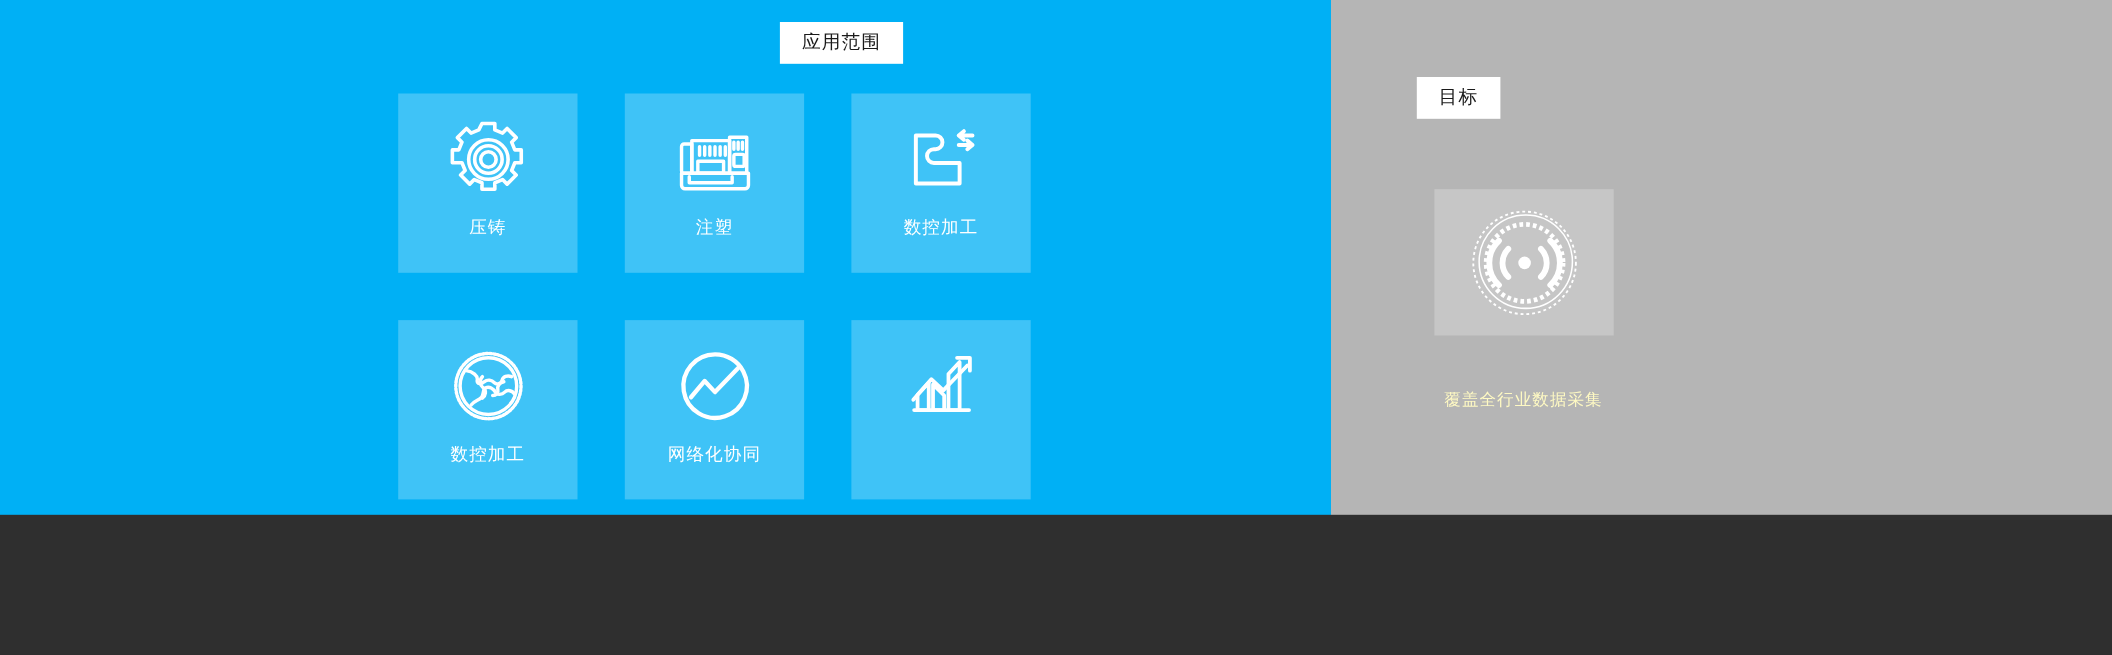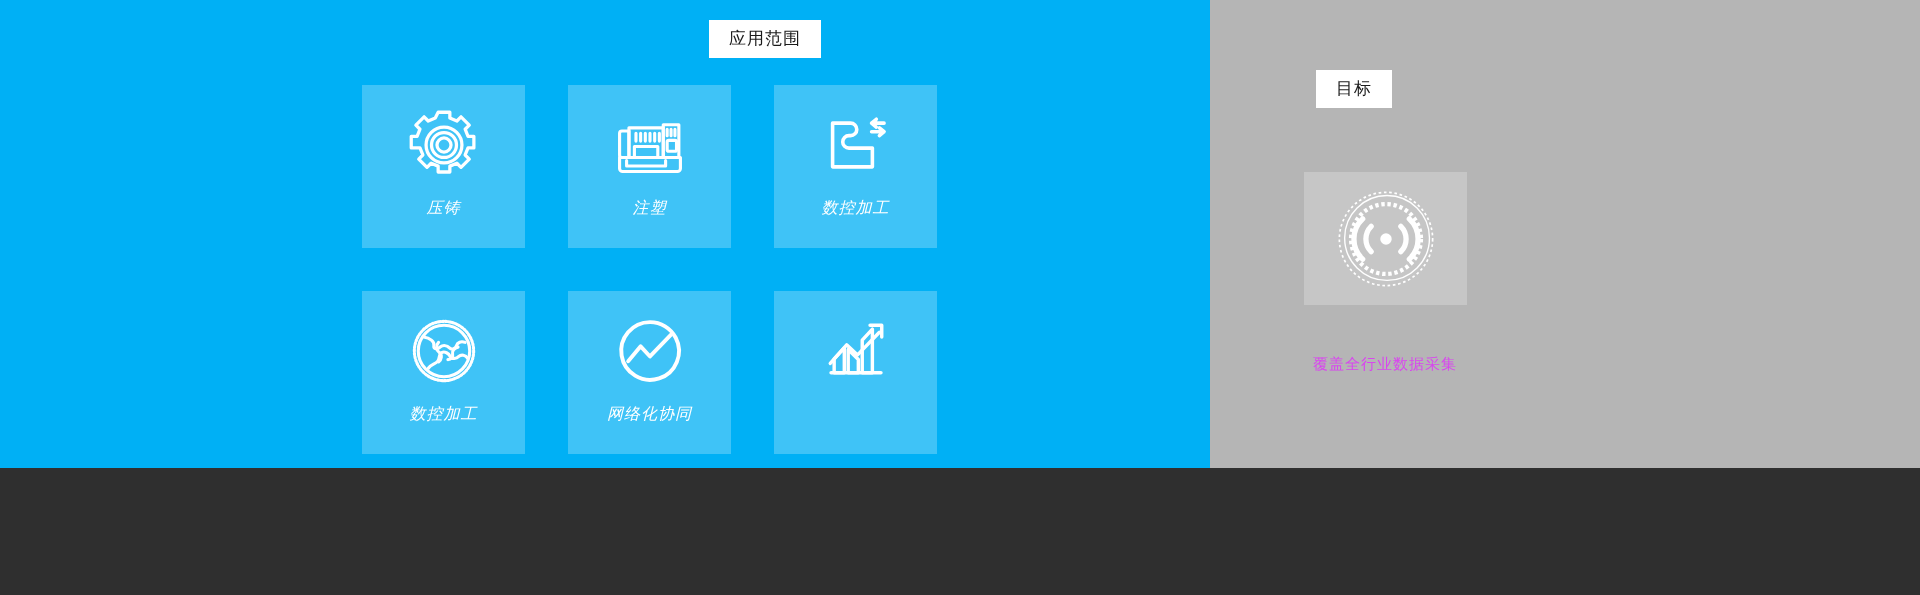--- a/index.html
+++ b/index.html
@@ -58,21 +58,21 @@
     white-space: nowrap;
     text-align: center;
   }
 
   .chip-scope {
     left: 709px;
     top: 20px;
   }
 
   .chip-goal {
-    left: 1316px;
+    left: 1288px;
     top: 70px;
   }
 
   
   .card-grid {
     position: absolute;
     left: 362px;
     top: 85px;
     width: 710px;
     display: flex;
@@ -82,21 +82,20 @@
 
   .card {
     width: 163px;
     height: 163px;
     background: #3fc3f7;
     display: flex;
     flex-direction: column;
     align-items: center;
     justify-content: flex-start;
     padding-top: 21px;
-    font-style: italic;
   }
 
   .card-icon {
     width: 78px;
     height: 78px;
     display: flex;
     align-items: center;
     justify-content: center;
   }
 
@@ -134,21 +133,21 @@
     display: block;
   }
 
   .goal-caption {
     position: absolute;
     left: 1210px;
     top: 356px;
     width: 350px;
     text-align: center;
     font-size: 15px;
-    color: #d946ef;
+    color: #fef9c3;
     letter-spacing: 1px;
     line-height: 1;
     white-space: nowrap;
   }
 
   
   .footer {
     position: absolute;
     left: 0; top: 468px;
     width: 1920px;

